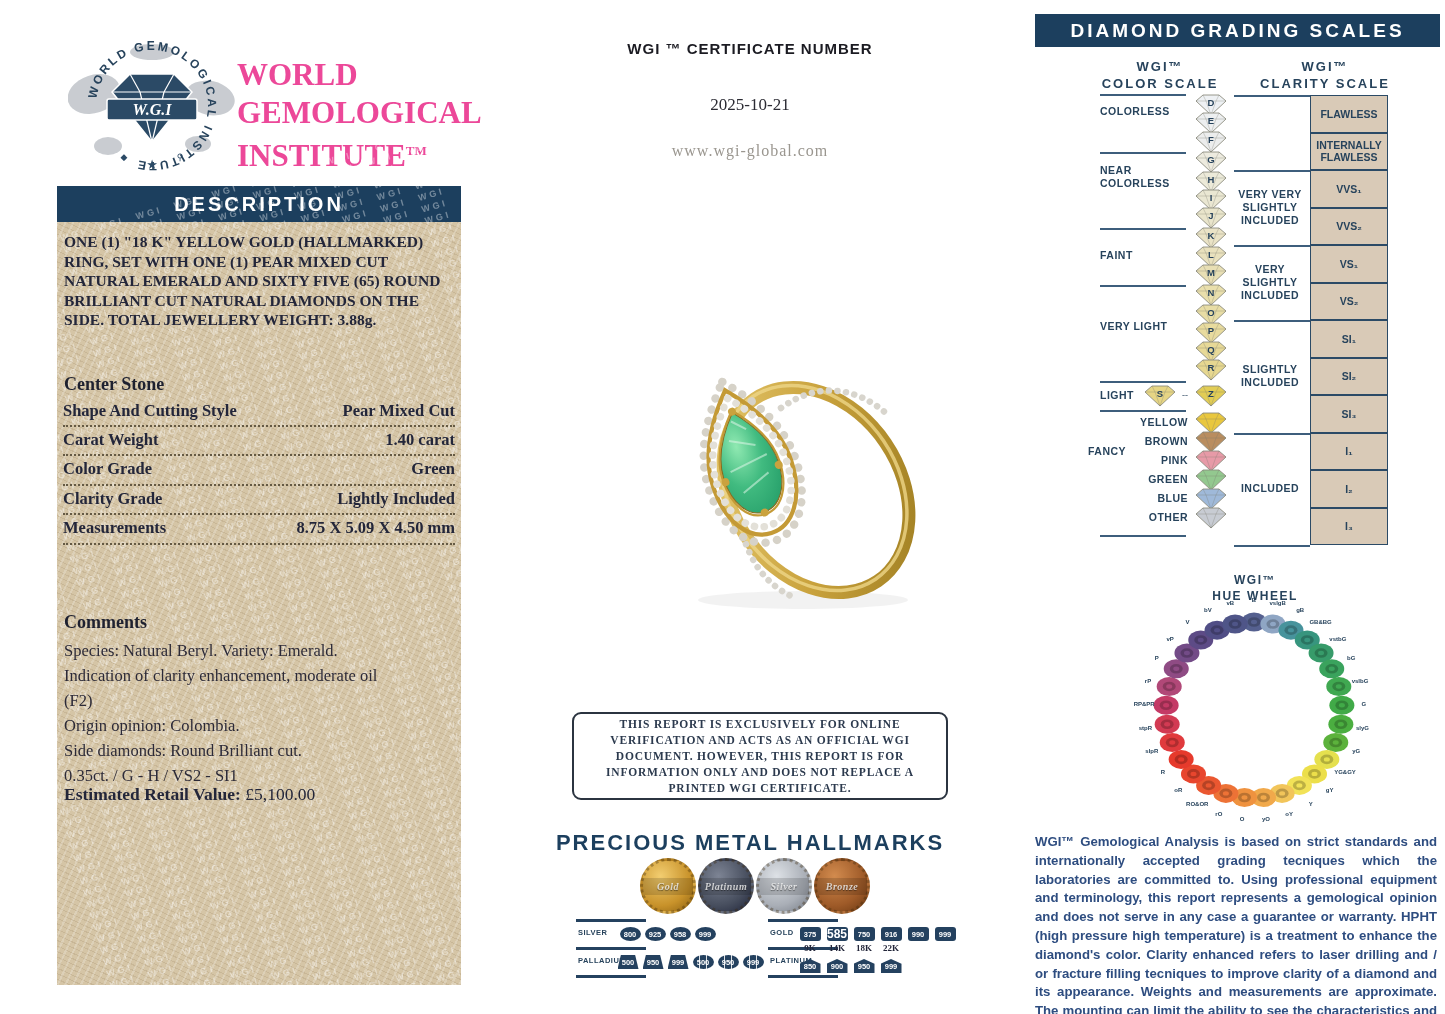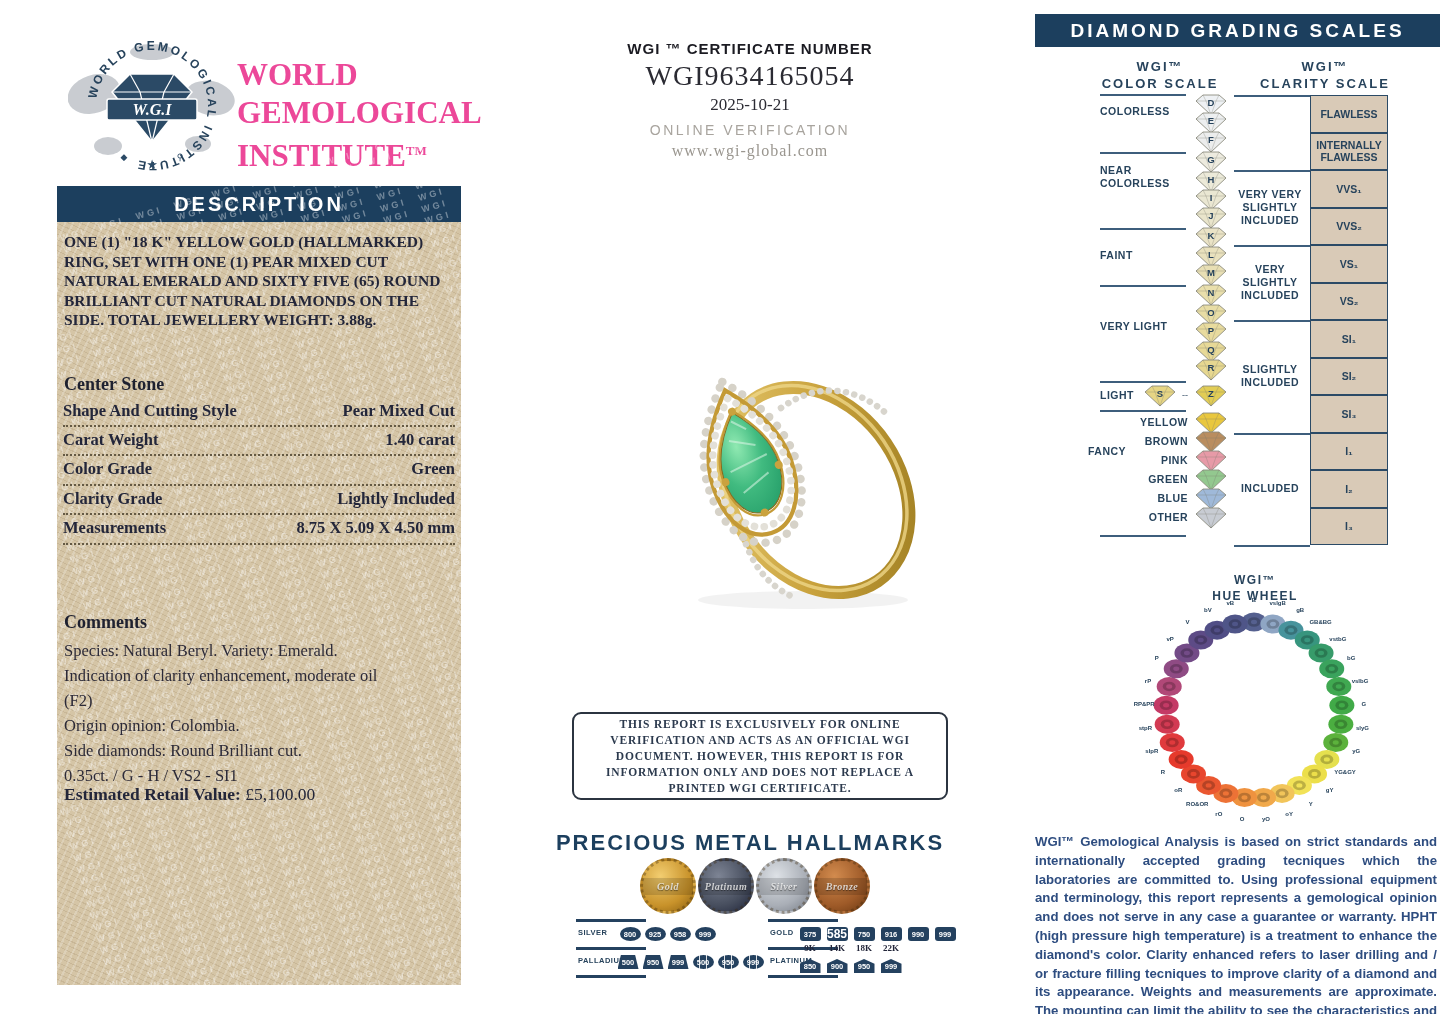--- a/index.html
+++ b/index.html
@@ -112,23 +112,21 @@
         <div class="comment-line">Side diamonds: Round Brilliant cut.</div>
         <div class="comment-line">0.35ct. / G - H / VS2 - SI1</div>
       </div>
     <div class="abs" style="left:7px;top:562px;font-size:17.5px;color:#23263a;">
       <b>Estimated Retail Value:</b>
       <span>£5,100.00</span>
     </div>
   </div>
 
   <div class="abs sans" style="left:545px;top:40px;width:410px;text-align:center;font-weight:bold;font-size:15px;letter-spacing:1px;color:#1b1b22;">WGI ™ CERTIFICATE NUMBER</div>
-  <div class="abs" style="left:545px;top:60px;width:410px;text-align:center;font-size:28px;letter-spacing:1px;color:#2b2b33;">WGI9634165054</div>
   <div class="abs" style="left:545px;top:95px;width:410px;text-align:center;font-weight:normal;font-size:17px;color:#2b2b33;">2025-10-21</div>
-  <div class="abs sans" style="left:545px;top:122px;width:410px;text-align:center;font-size:14px;letter-spacing:2.5px;color:#a8a49e;">ONLINE VERIFICATION</div>
   <div class="abs" style="left:545px;top:142px;width:410px;text-align:center;font-size:16px;letter-spacing:1px;color:#9a968f;">www.wgi-global.com</div>
 
 
   <svg class="abs" style="left:603px;top:322px;" width="336" height="296" viewBox="0 0 336 296">
     <defs>
       <linearGradient id="goldGrad" x1="0" y1="0" x2="1" y2="1">
         <stop offset="0" stop-color="#e9cd74"></stop>
           <stop offset="0.5" stop-color="#c9a23d"></stop>
           <stop offset="1" stop-color="#9a7a1e"></stop>
       </linearGradient>

